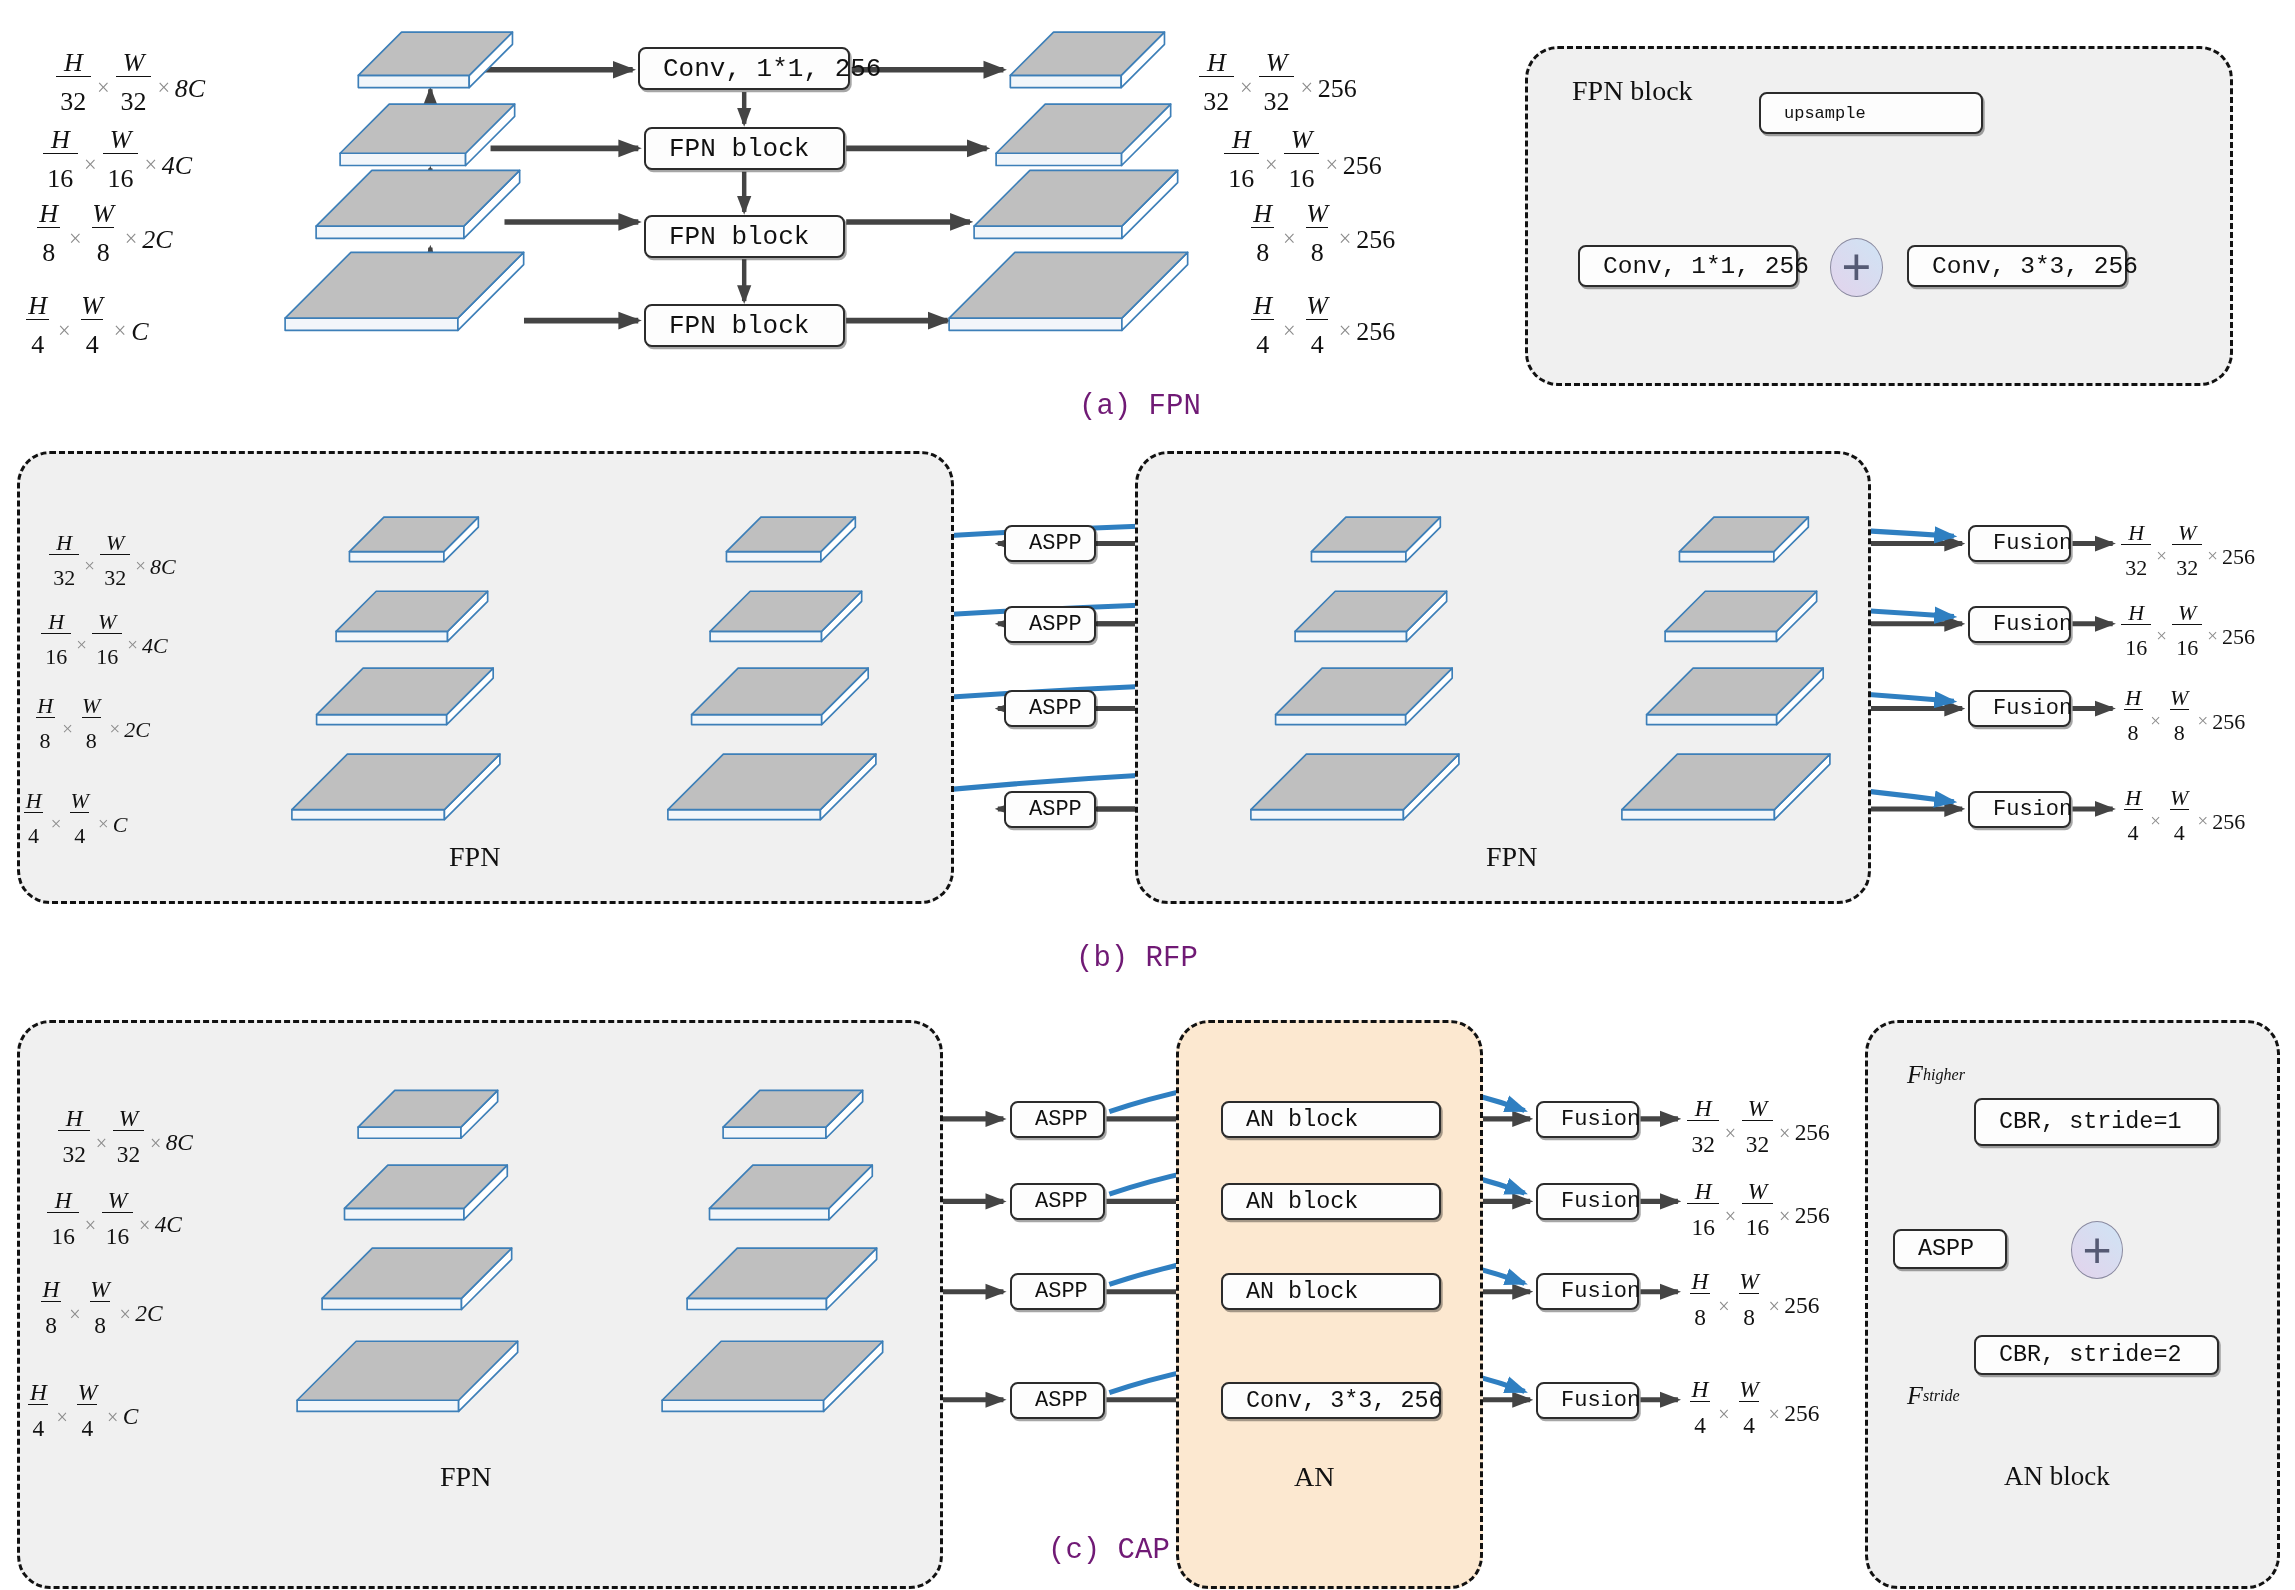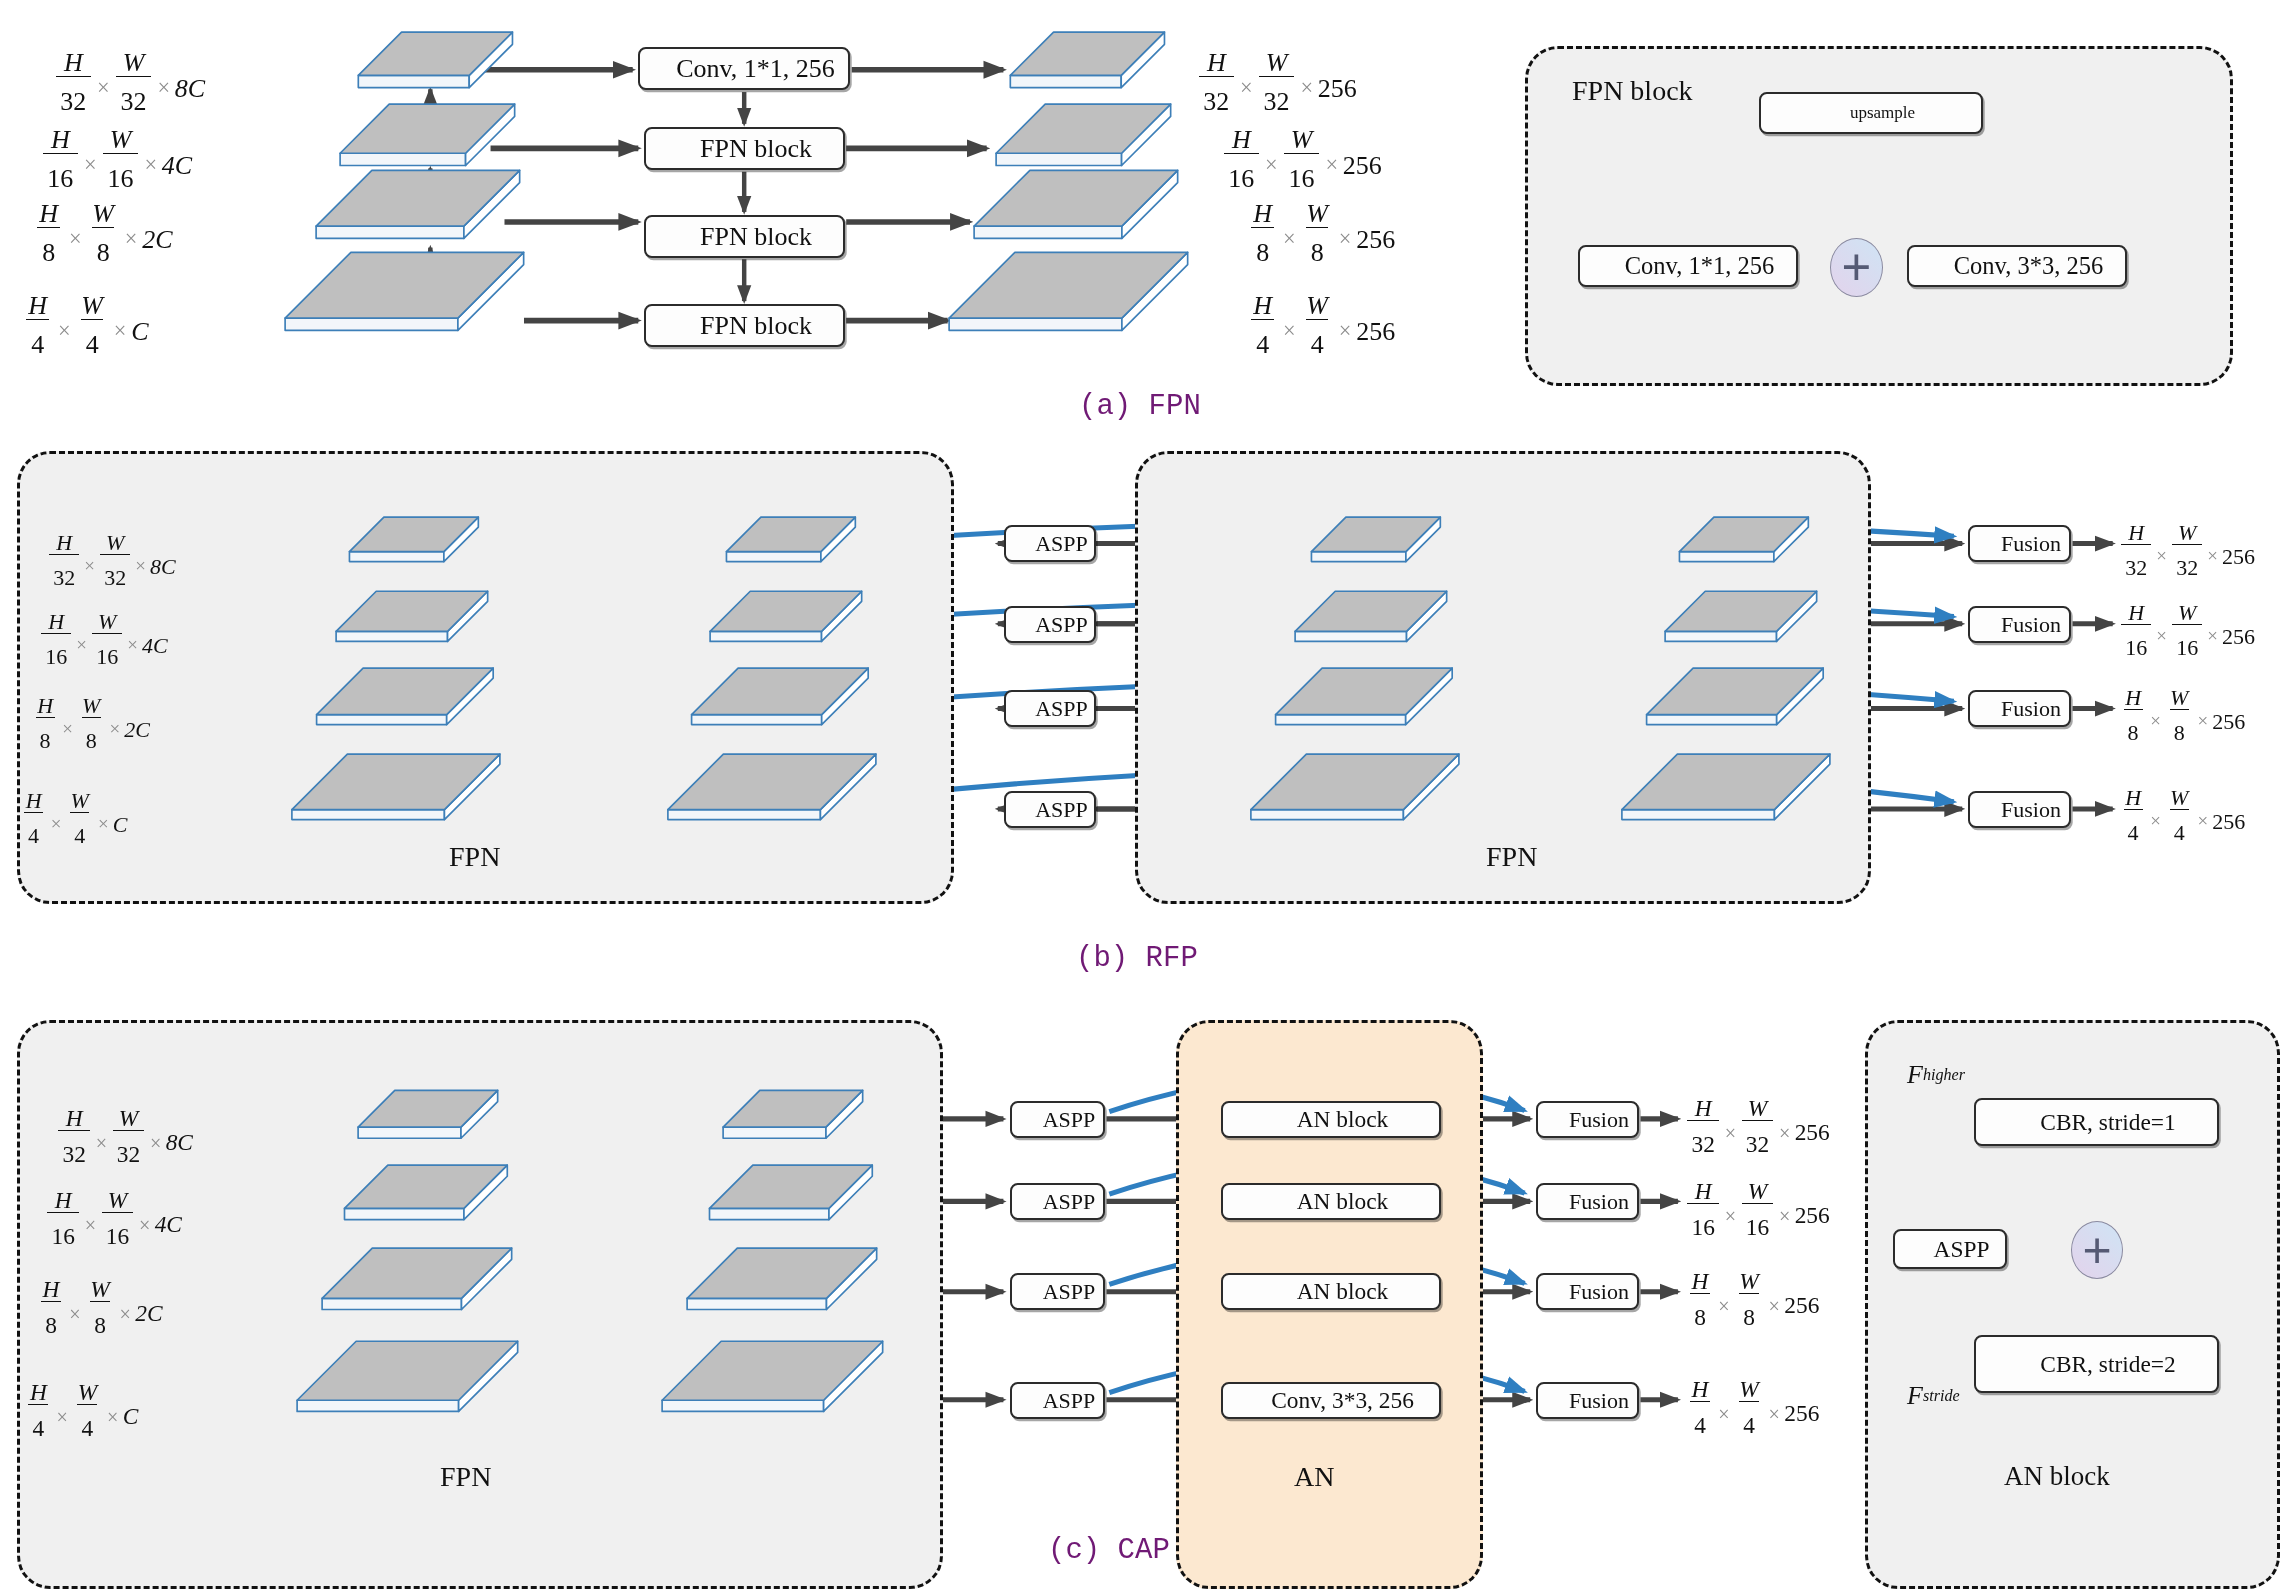--- a/index.html
+++ b/index.html
@@ -22,22 +22,22 @@
     white-space:nowrap;
   }
 
   
   .box{
     position:absolute;
     box-sizing:border-box;
     border:2.2px solid #2b2b2b;
     border-radius:7.8px;
     background:#f2f2f2;
-    display:flex;align-items:center;justify-content:center;
-    font-family:Liberation Serif, serif;
+    display:flex;align-items:center;justify-content:flex-start;
+    font-family:Liberation Mono, monospace;
     color:#111;
     white-space:nowrap;
     box-shadow:1.7px 2.2px 0 rgba(0,0,0,.35);
     padding-left:23px;
   }
   .box.white{background:#fdfdfd;}
 
   
   .plusnode{
     position:absolute;
@@ -824,21 +824,21 @@
       <span class="frac">
         <span class="num">W</span>
         <span class="den">4</span>
       </span>
       <span class="times">×</span>
       <span class="chan up">256</span>
     </div>
     <div class="box white" style="left:1974px;top:1098px;width:245px;height:48px;font-size:23.4px;">
       <span>CBR, stride=1</span>
     </div>
-    <div class="box white" style="left:1974px;top:1335px;width:245px;height:58px;font-size:23.4px;">
+    <div class="box white" style="left:1974px;top:1335px;width:245px;height:40px;font-size:23.4px;">
       <span>CBR, stride=2</span>
     </div>
     <div class="box white" style="left:1893px;top:1229px;width:114px;height:40px;font-size:23.4px;">
       <span>ASPP</span>
     </div>
     <div class="plusnode" style="left:2071px;top:1221px;width:50px;height:56px;font-size:50px;">+</div>
     <div class="mlabel" style="left:1907px;top:1062px;font-size:26px;">
       <span class="fvar">F</span>
       <span class="sub">higher</span>
     </div>

